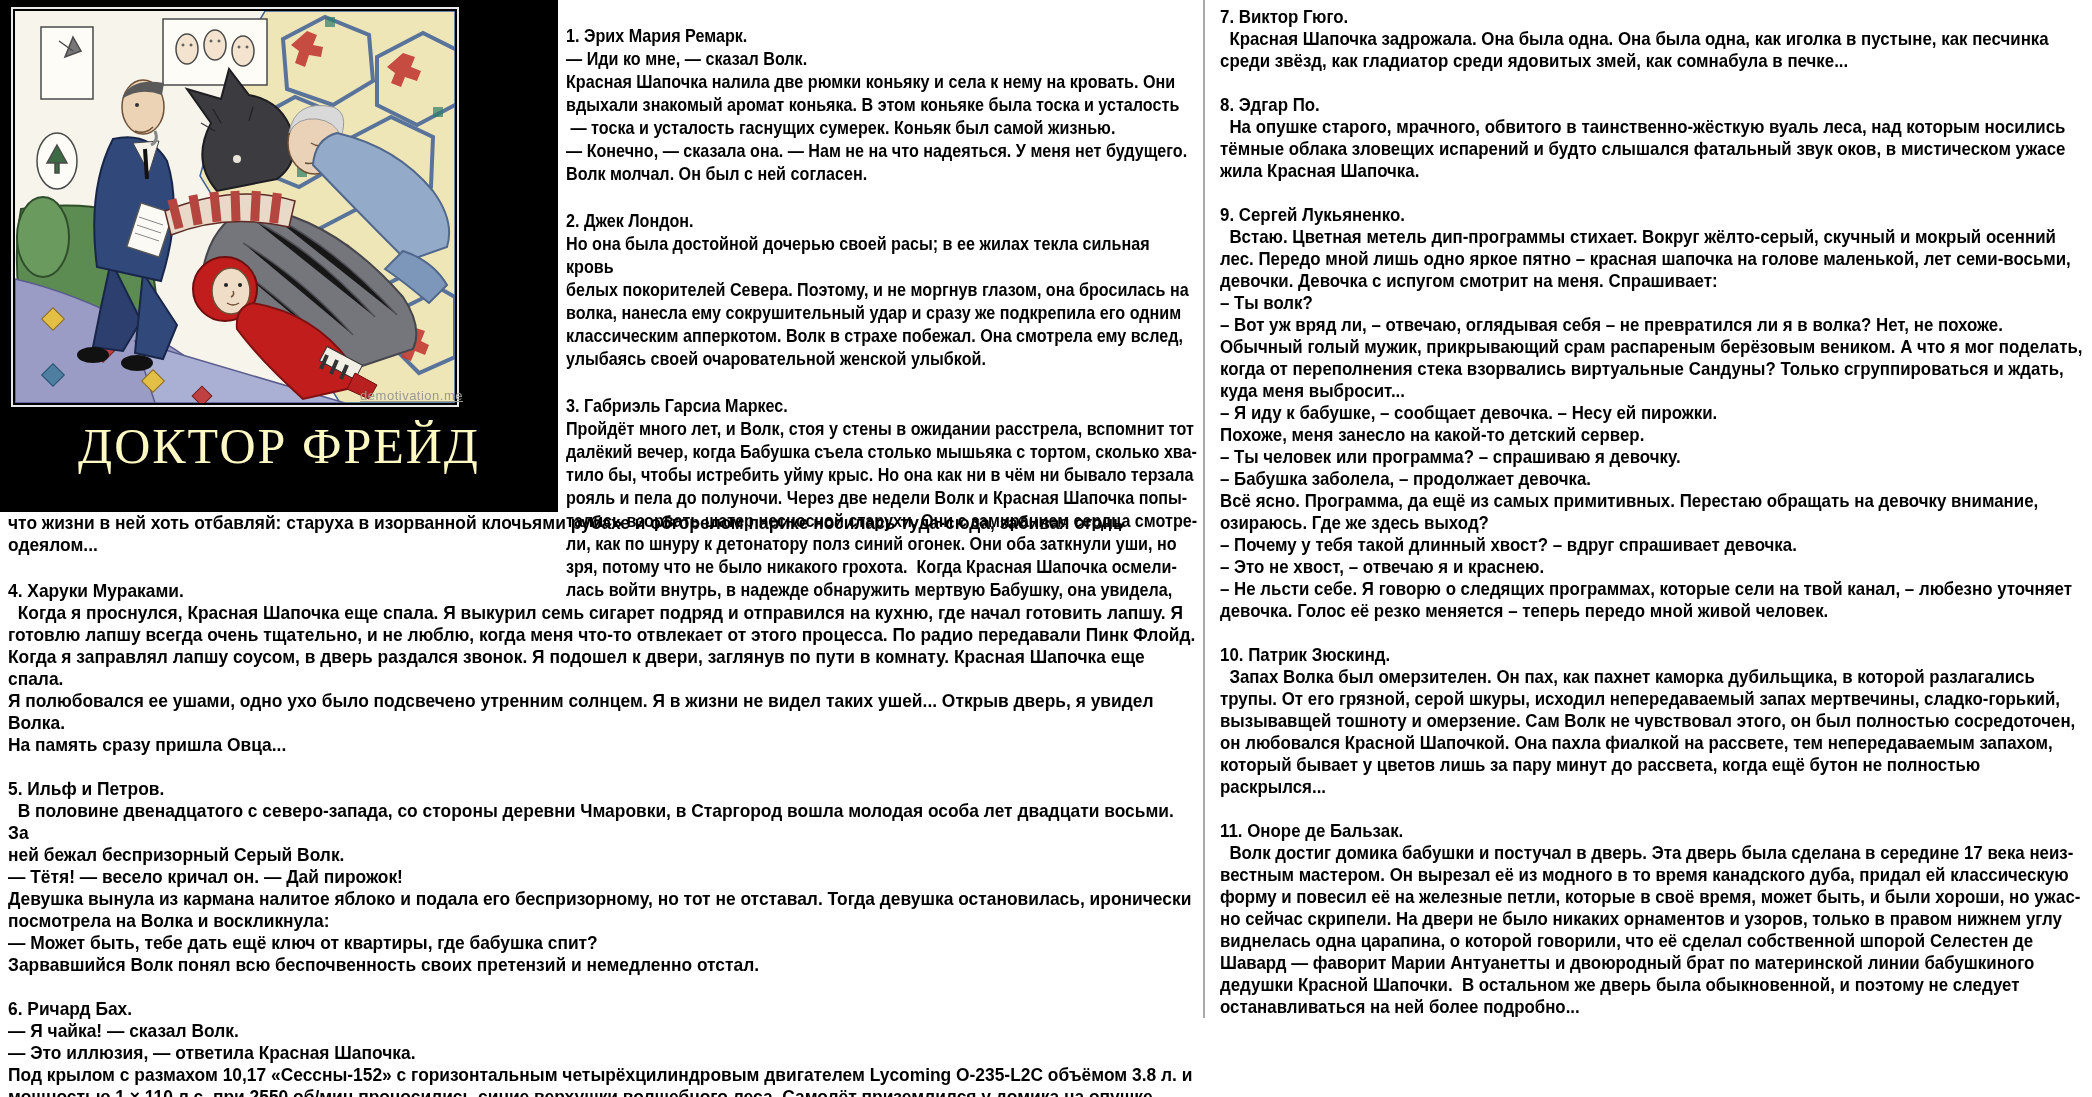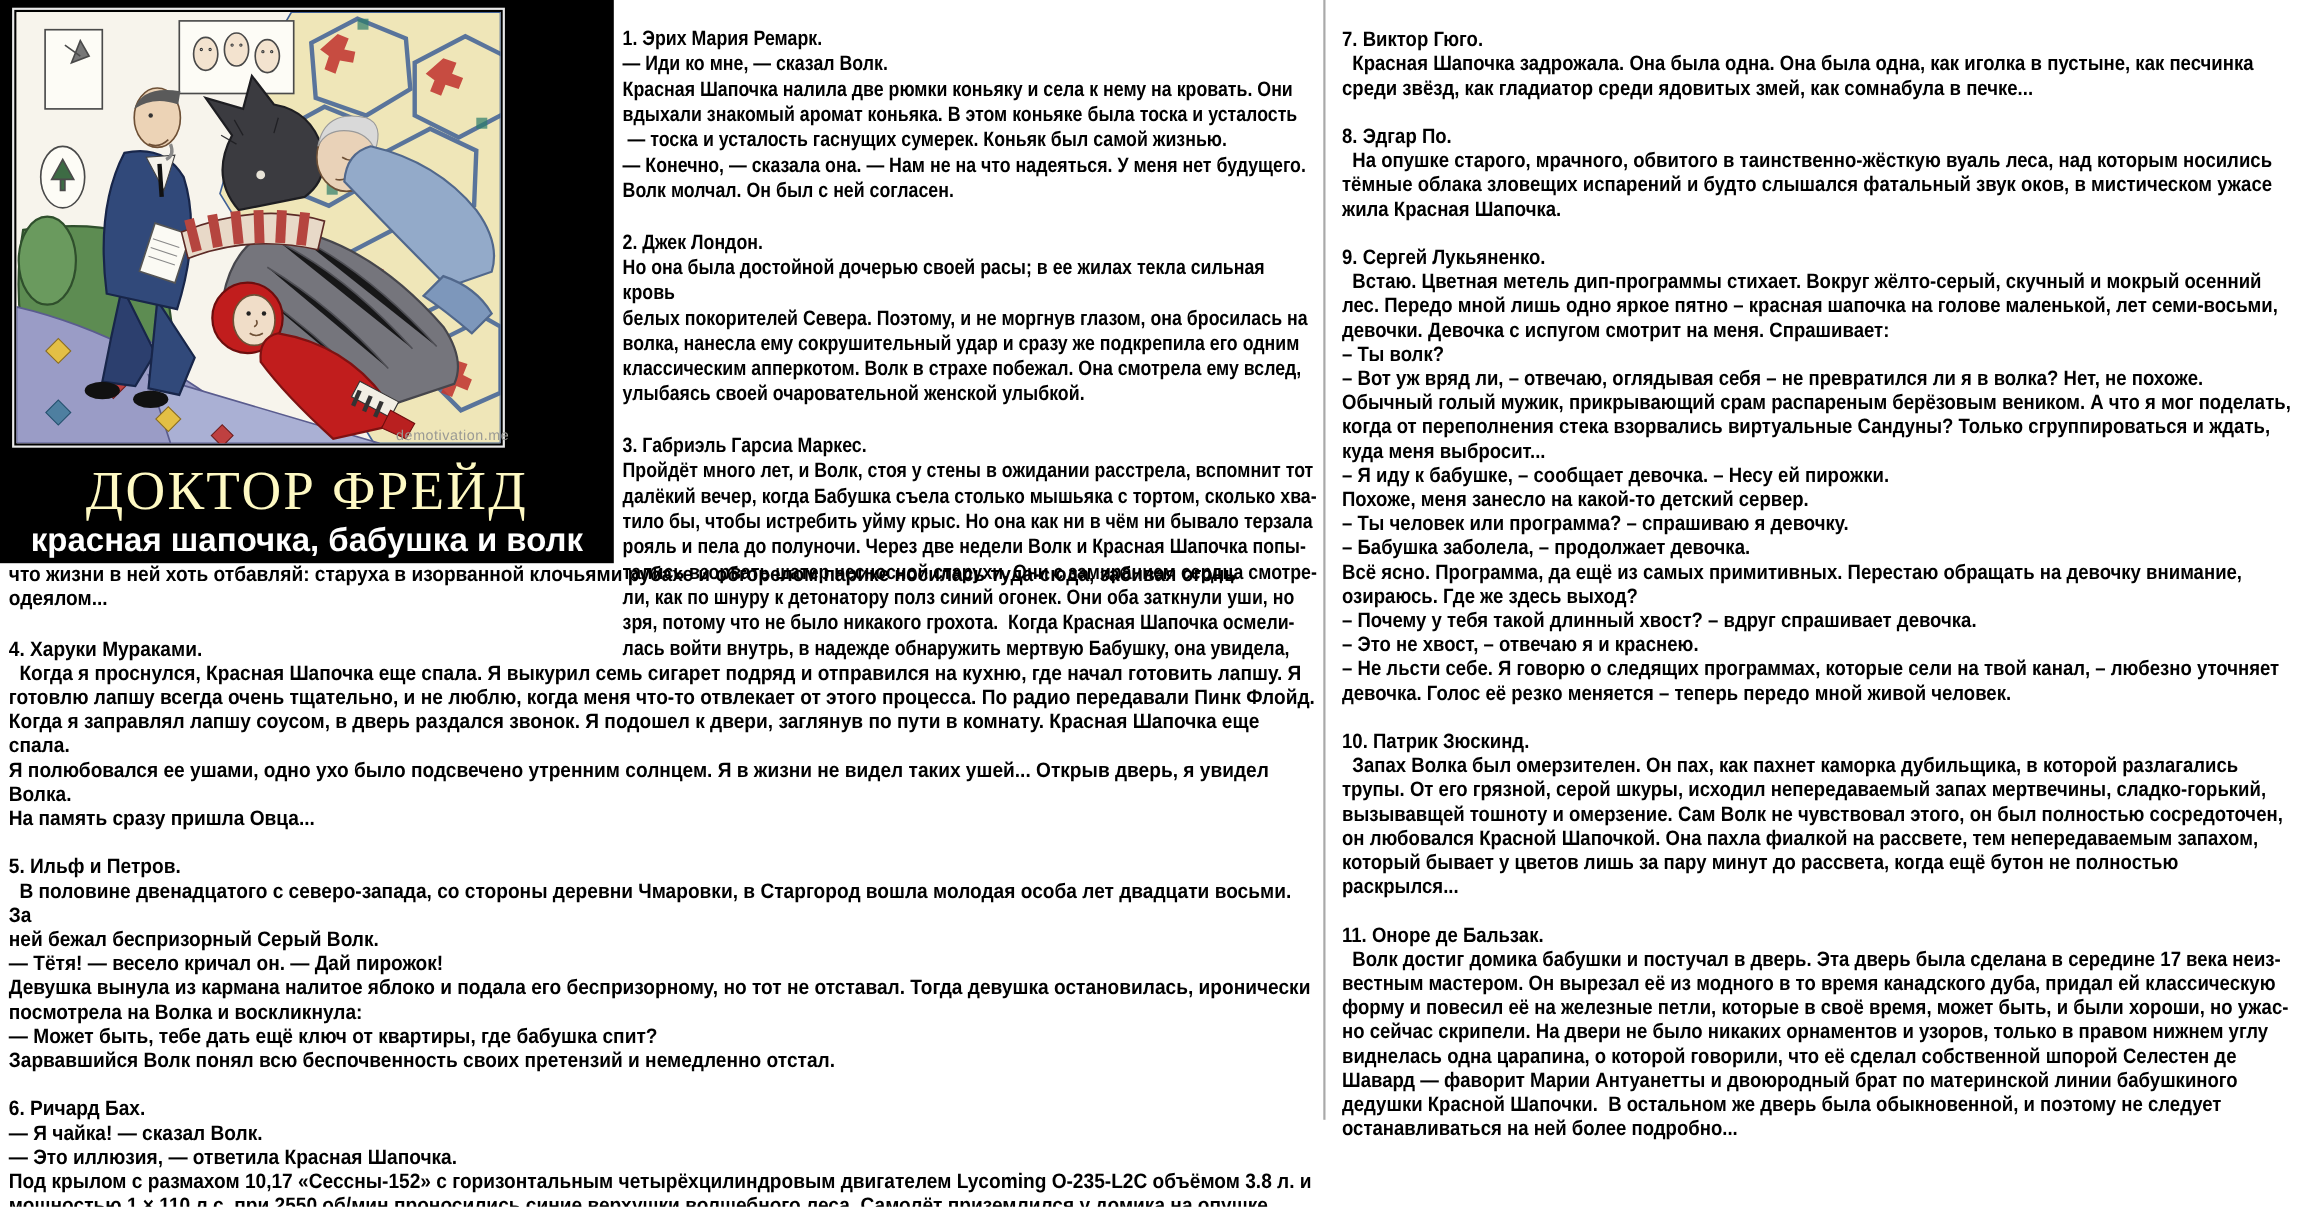--- a/index.html
+++ b/index.html
@@ -14,37 +14,37 @@
   .demo{position:absolute;left:0;top:0;width:558px;height:512px;background:#000;}
   .frame{position:absolute;left:11px;top:7px;width:448px;height:400px;
          border:2px solid #e9e9e9;background:#000;box-sizing:border-box;}
   .frame svg{display:block;margin:2px;background:#f7f4ec;}
   .demo-title{position:absolute;left:0;top:420px;width:558px;text-align:center;
       font-family:"Liberation Serif",serif;font-weight:400;font-size:50px;line-height:52px;
       color:#fef9c3;letter-spacing:2px;}
   .demo-sub{position:absolute;left:0;top:476px;width:558px;text-align:center;
       font-size:30px;line-height:32px;color:#fff;font-weight:700;}
   .watermark{position:absolute;top:389px;right:95px;font-size:13px;line-height:14px;
-      color:#9a9a95;font-weight:400;letter-spacing:.5px;}
+      color:#9a9a95;font-weight:400;letter-spacing:.5px;text-decoration:underline;}
 
   
   .txt{font-size:19px;}
   .hd{white-space:pre-line;}
   .bd{white-space:pre-line;}
   .item{margin:0 0 22px 0;}
 
   .lc{position:absolute;left:566px;top:24px;width:637px;}
   .lc-inner{width:745px;transform:scaleX(0.85);transform-origin:0 0;line-height:23px;}
   .lc .item{margin-bottom:24px;}
 
   .fw{position:absolute;left:8px;top:512px;width:1192px;}
   .fw-inner{width:1300px;transform:scaleX(0.915);transform-origin:0 0;line-height:22px;}
   .fw .cont{margin:0 0 24px 0;white-space:pre-line;}
 
-  .rc{position:absolute;left:1220px;top:6px;width:868px;margin-top:20px;}
+  .rc{position:absolute;left:1220px;top:6px;width:868px;}
   .rc-inner{width:975px;transform:scaleX(0.888);transform-origin:0 0;line-height:22px;}
 
   .divider{position:absolute;left:1203px;top:0;width:2px;height:1018px;background:#a9a9a9;}
 </style>
 </head>
 <body>
 
 <div class="page">
 
   <div class="demo">
@@ -187,21 +187,20 @@
               <line x1="322" y1="349" x2="316" y2="363"></line>
               <line x1="332" y1="354" x2="326" y2="368"></line>
             </g>
             <path d="M340 362 l22 12 l-8 14 l-22 -10 Z" fill="#b92020" stroke="#6e0e0e"></path>
           </g>
         </g>
       </svg>
     </div>
     <div class="watermark">demotivation.me</div>
     <div class="demo-title">ДОКТОР ФРЕЙД</div>
-    <div class="demo-sub">красная шапочка, бабушка и волк</div>
   </div>
 
   <div class="lc txt">
     <div class="lc-inner">
       <div class="item">
         <div class="hd">1. Эрих Мария Ремарк.</div>
         <div class="bd">— Иди ко мне, — сказал Волк.
 Красная Шапочка налила две рюмки коньяку и села к нему на кровать. Они
 вдыхали знакомый аромат коньяка. В этом коньяке была тоска и усталость
 &nbsp;— тоска и усталость гаснущих сумерек. Коньяк был самой жизнью.

